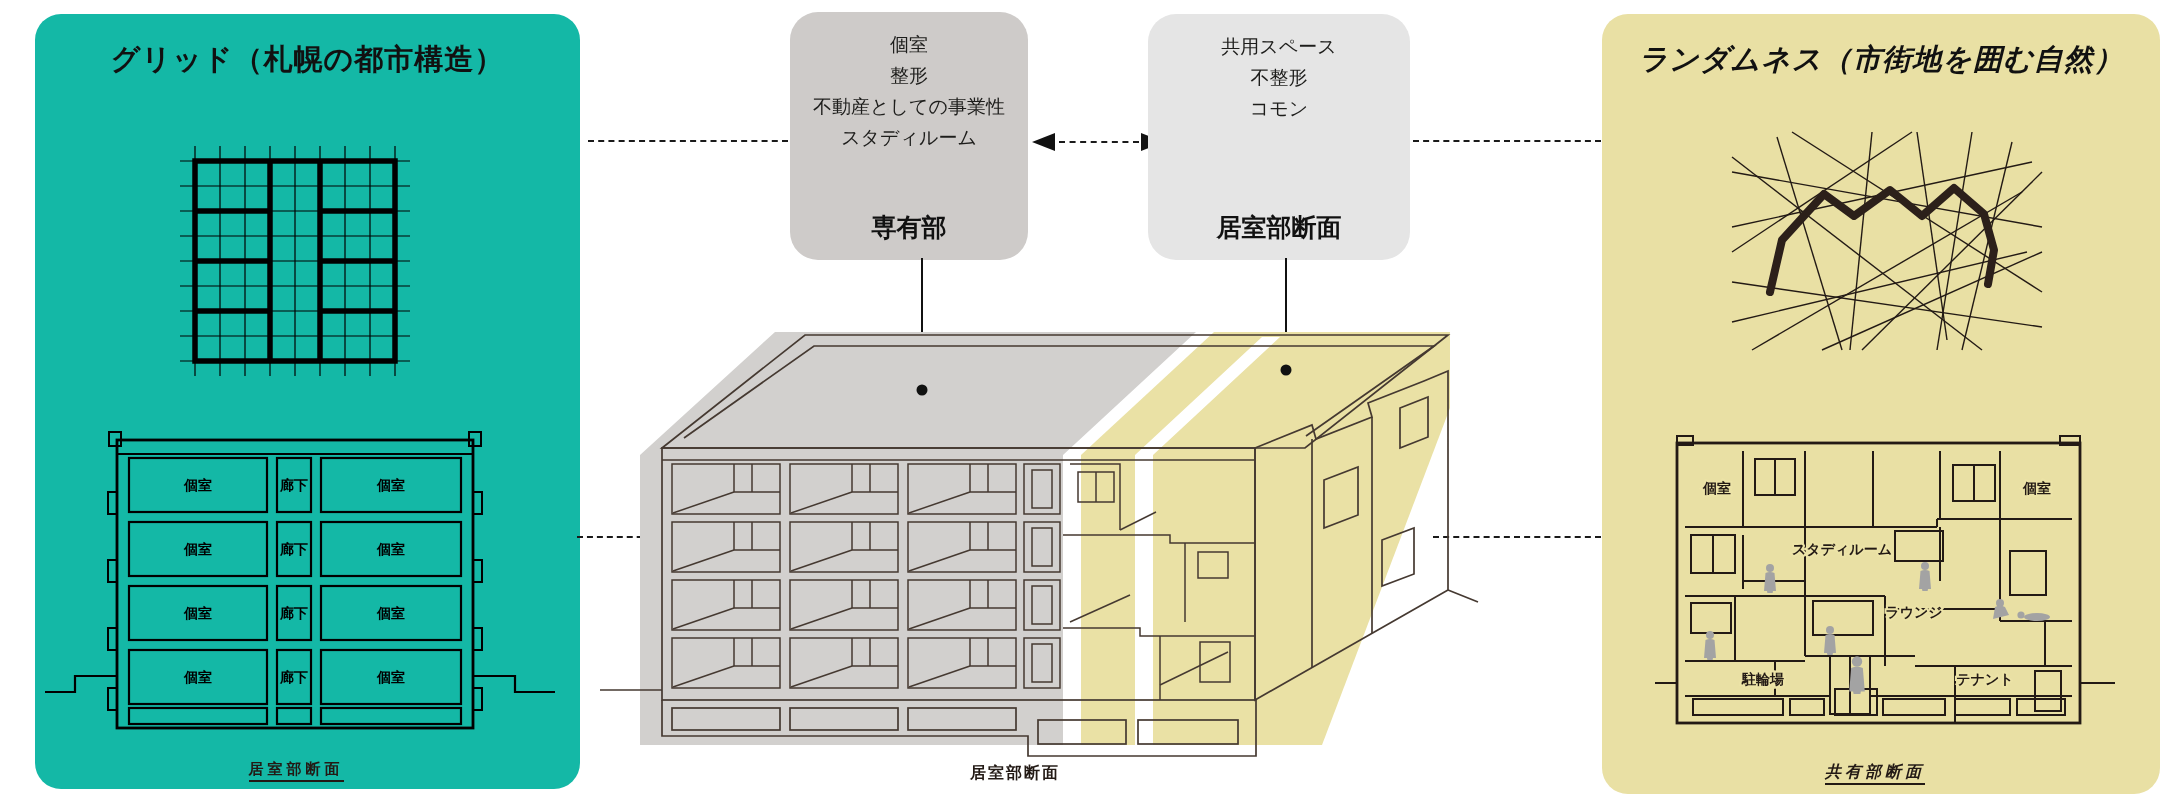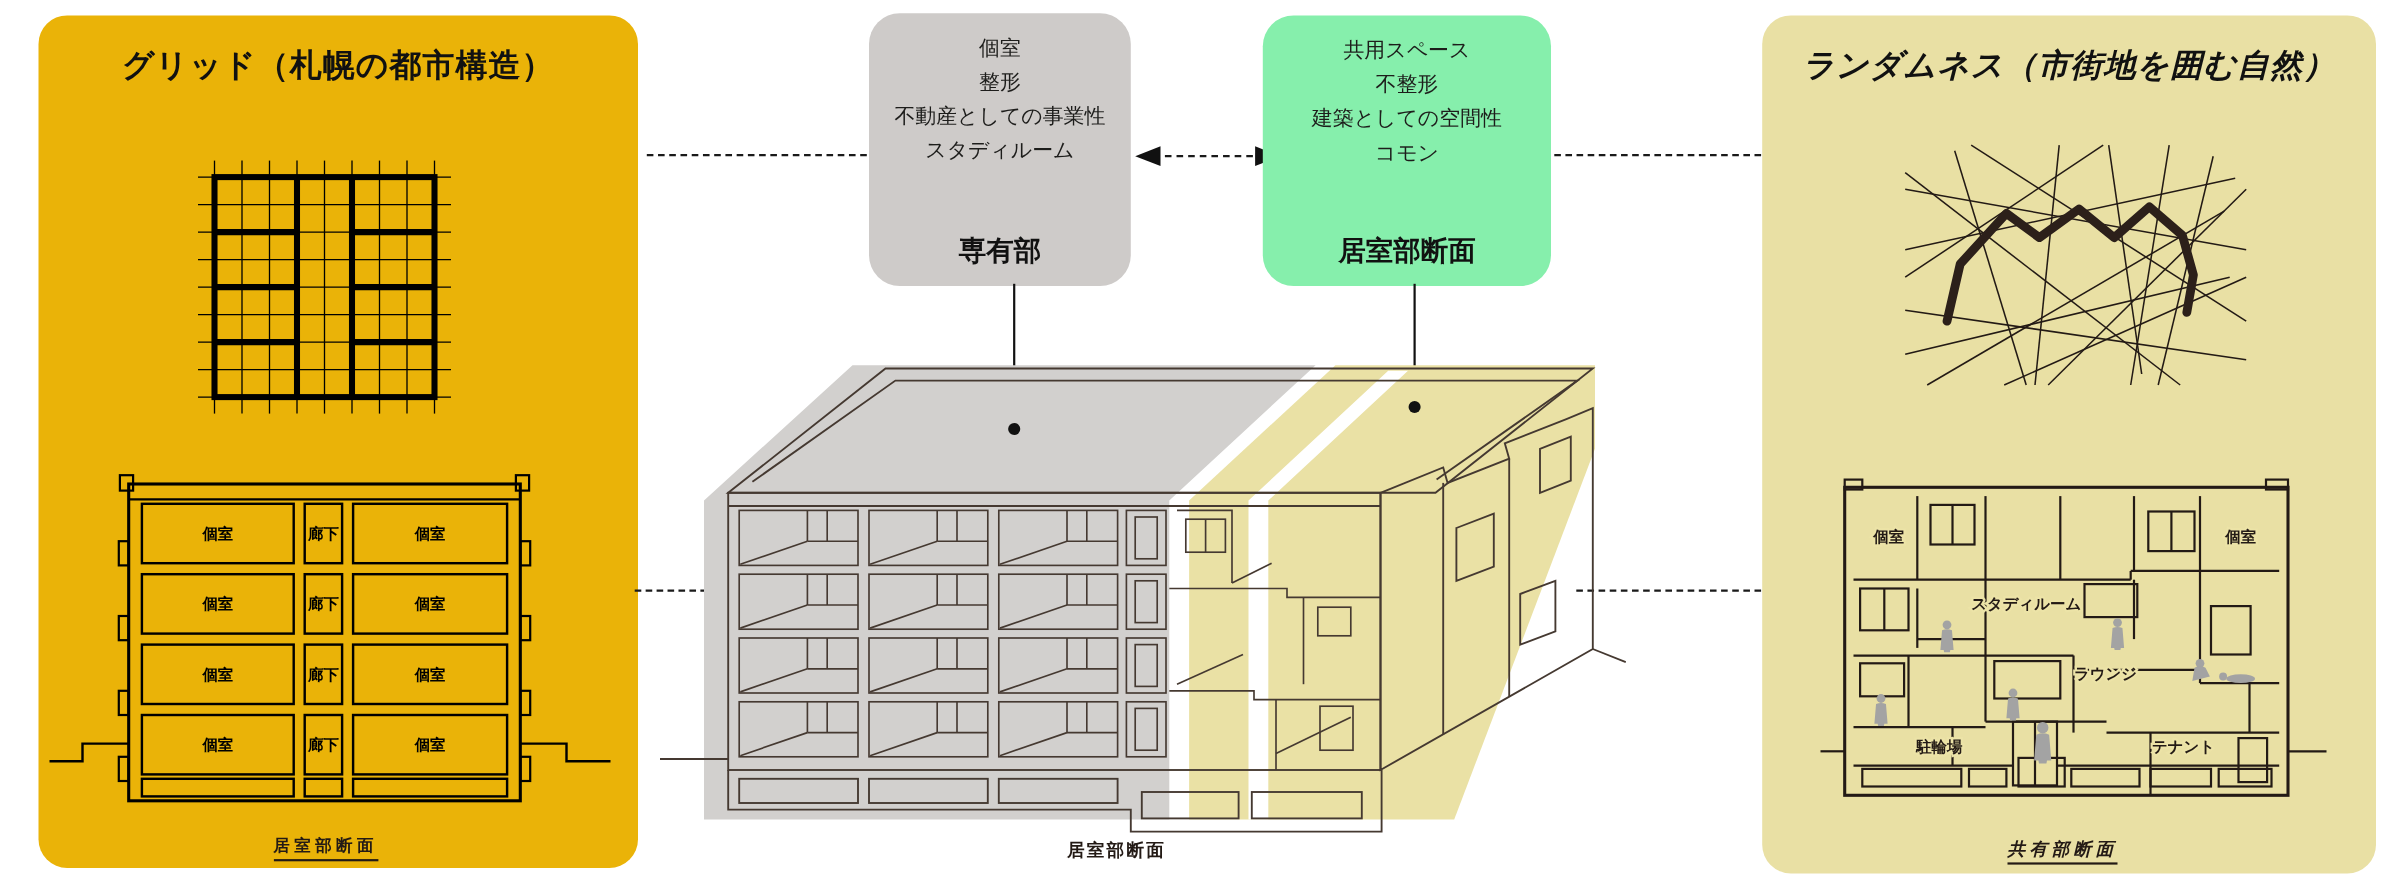--- a/index.html
+++ b/index.html
@@ -18,21 +18,21 @@
   .caption{position:absolute;text-align:center;font-weight:bold;color:#231a15;white-space:nowrap;}
   .caption .u{border-bottom:2px solid #231a15;padding-bottom:3px;}
   svg{position:absolute;overflow:visible;}
   svg text{font-family:"Liberation Sans","DejaVu Sans",sans-serif;}
 </style>
 </head>
 <body>
 
 <div id="stage">
 
-  <div class="panel" style="left:35px;top:14px;width:545px;height:775px;background:#eab308;">
+  <div class="panel" style="left:35px;top:14px;width:545px;height:775px;background:#14b8a6;">
     <div class="panel-title" style="top:26px;">グリッド（札幌の都市構造）</div>
   </div>
 
   <svg style="left:180px;top:146px;" width="230" height="230" viewBox="0 0 230 230">
     <g stroke="#000" stroke-width="1.2">
       <line x1="15" y1="0" x2="15" y2="230"></line>
         <line x1="40" y1="0" x2="40" y2="230"></line>
       <line x1="65" y1="0" x2="65" y2="230"></line>
         <line x1="90" y1="0" x2="90" y2="230"></line>
       <line x1="115" y1="0" x2="115" y2="230"></line>
@@ -138,25 +138,24 @@
   <div class="concept-box" style="left:790px;top:12px;width:238px;height:248px;background:#cecbc9;">
     <div class="concept-lines">
       <div>個室</div>
       <div>整形</div>
       <div>不動産としての事業性</div>
       <div>スタディルーム</div>
     </div>
     <div class="concept-title">専有部</div>
   </div>
 
-  <div class="concept-box" style="left:1148px;top:14px;width:262px;height:246px;background:#86efac;">
+  <div class="concept-box" style="left:1148px;top:14px;width:262px;height:246px;background:#e5e5e5;">
     <div class="concept-lines">
       <div>共用スペース</div>
       <div>不整形</div>
-      <div>建築としての空間性</div>
       <div>コモン</div>
     </div>
     <div class="concept-title">居室部断面</div>
   </div>
 
   <div class="leader" style="left:921px;top:258px;height:132px;"></div>
   <div class="leader" style="left:1285px;top:258px;height:112px;"></div>
 
   <svg style="left:600px;top:290px;" width="880" height="500" viewBox="0 0 880 500">
     <defs>

